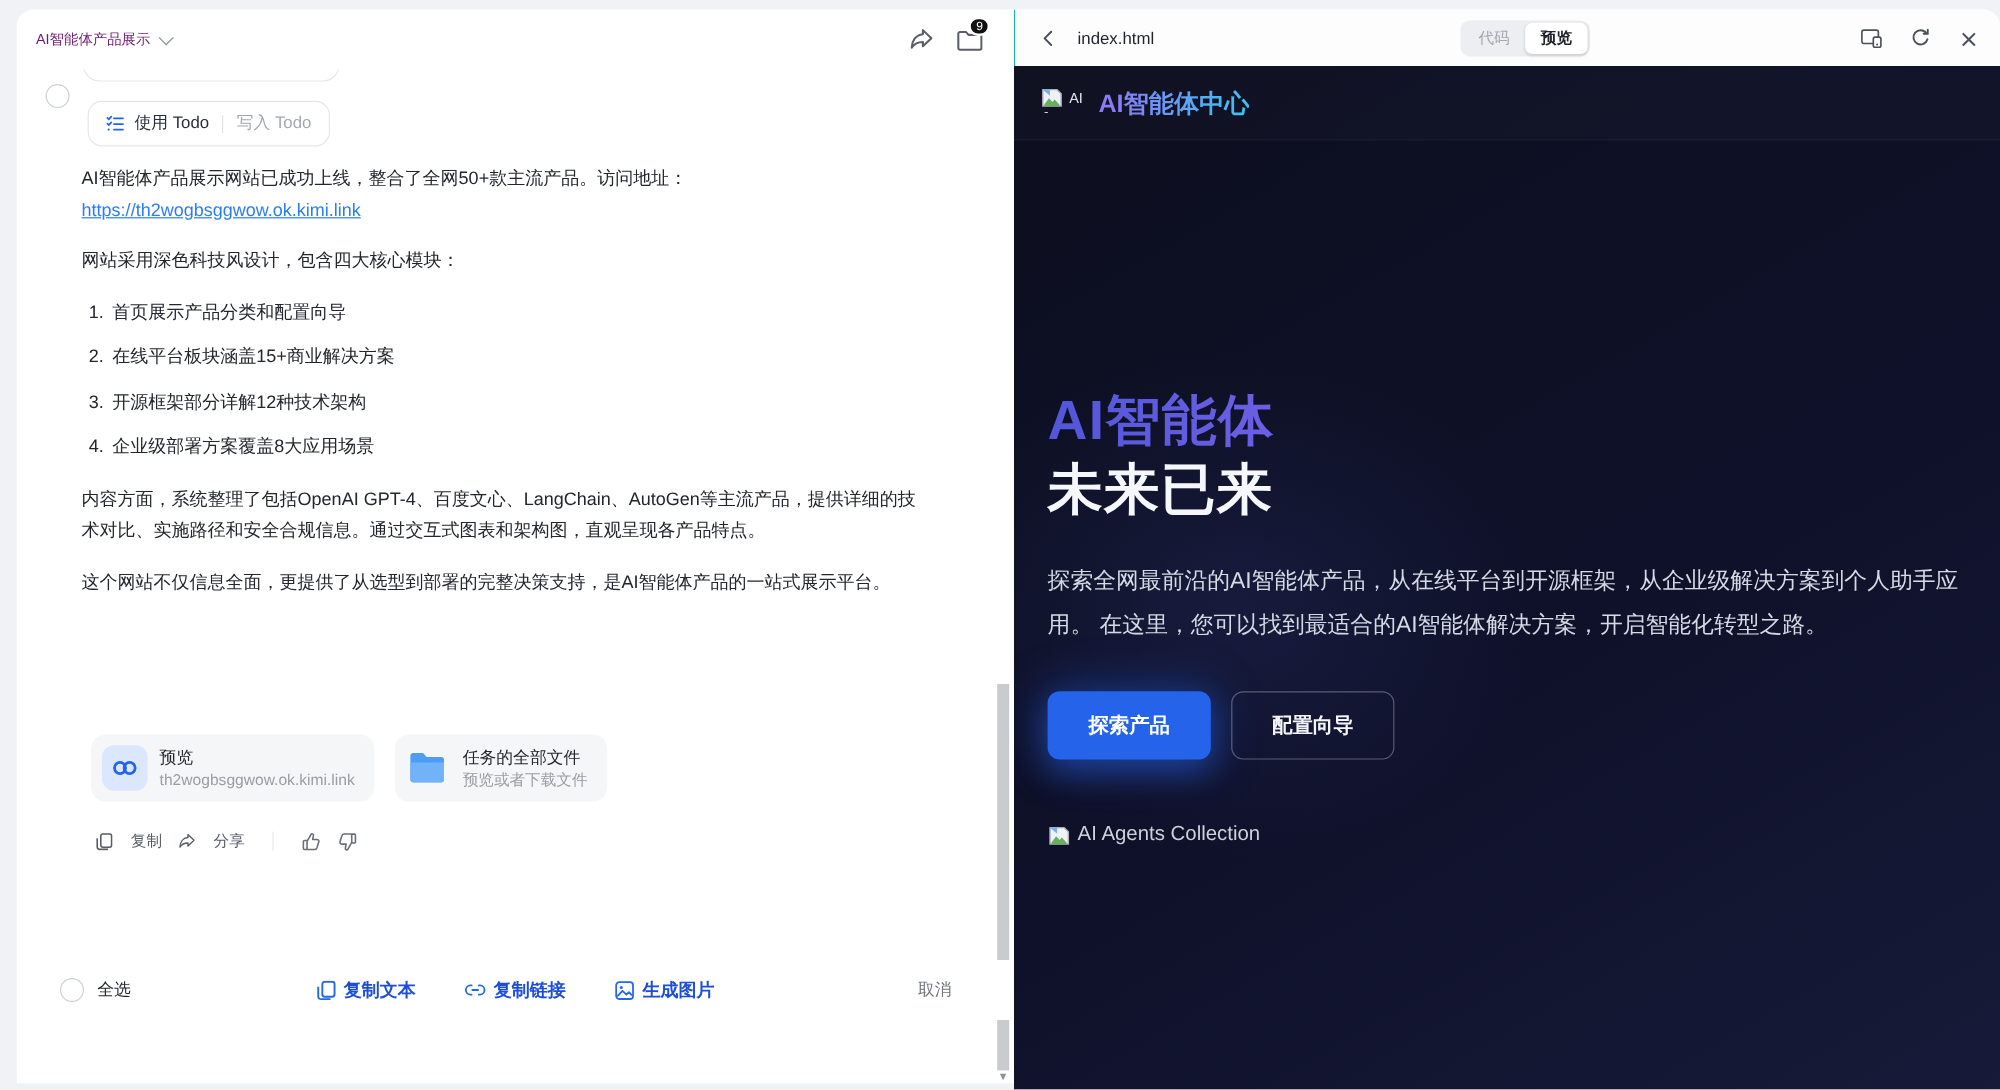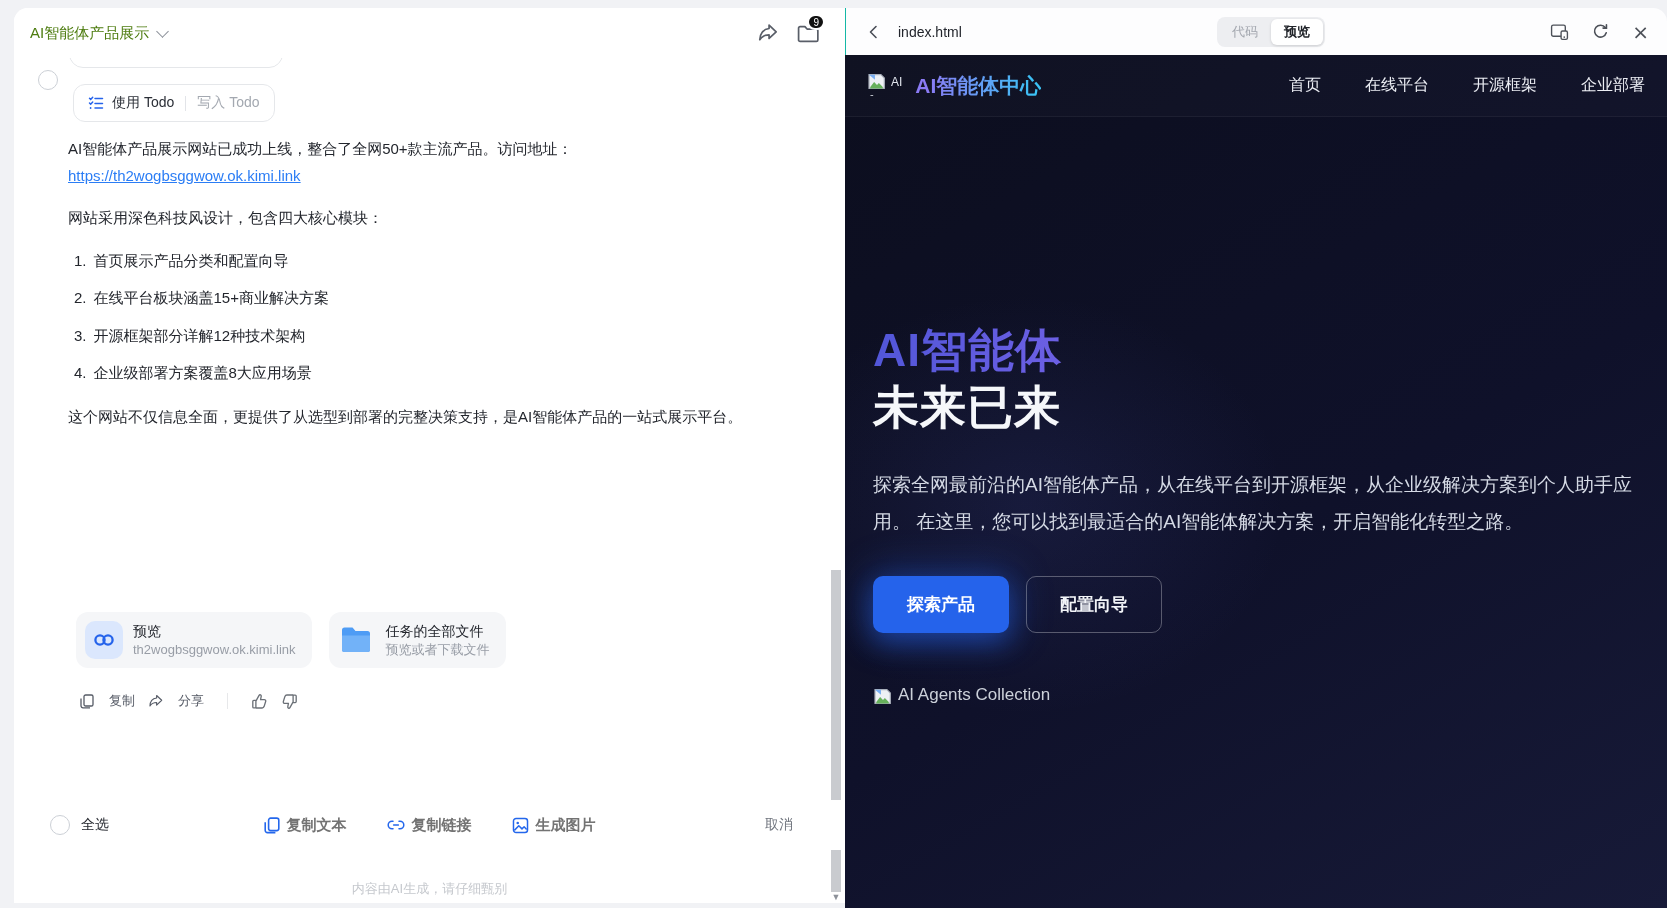--- a/index.html
+++ b/index.html
@@ -3,21 +3,21 @@
 <meta charset="utf-8">
 <style>
   * { margin:0; padding:0; box-sizing:border-box; }
   html,body { width:1667px; height:908px; }
   body { font-family:"Liberation Sans","DejaVu Sans",sans-serif; background:#eef0f3; overflow:hidden; }
   .screen { position:relative; width:1667px; height:908px; background:#f1f2f5; }
 
   
   .left-card { position:absolute; left:14px; top:8px; width:831px; height:895px; background:#fff; border-radius:14px 0 0 0; overflow:hidden; }
   .lp-header { position:absolute; left:0; top:0; right:0; height:50px; background:#fff; z-index:5; display:flex; align-items:center; }
-  .lp-title { margin-left:16px; font-size:15px; color:#4d7c0f; }
+  .lp-title { margin-left:16px; font-size:12px; color:#701a75; }
   .chev-down { width:9px; height:9px; border-right:1.6px solid #8a8f98; border-bottom:1.6px solid #8a8f98; transform:rotate(45deg); margin-left:9px; margin-top:-4px; }
   .lp-header-icons { margin-left:auto; margin-right:26px; display:flex; align-items:center; gap:16px; }
   .hicon { width:24px; height:24px; color:#595e68; position:relative; display:flex; align-items:center; justify-content:center; }
   .badge { position:absolute; top:-7px; right:-6px; min-width:16px; height:16px; border-radius:8px; background:#111; color:#fff; font-size:10px; display:flex; align-items:center; justify-content:center; padding:0 4px; border:2px solid #fff; }
 
   .lp-content { position:absolute; left:0; top:38px; right:0; height:745px; overflow:hidden; }
   .stub-box { position:absolute; left:55px; top:-12px; width:214px; height:34px; border:1px solid #e5e7ea; border-radius:14px; background:#fff; }
   .radio { width:20px; height:20px; border-radius:50%; border:1.5px solid #ccd0d6; background:#fff; }
   .msg-radio { position:absolute; left:24px; top:24px; }
   .todo-pill { position:absolute; left:59px; top:38px; height:38px; border:1px solid #e5e7ea; border-radius:12px; display:flex; align-items:center; padding:0 14px; gap:8px; background:#fff; }
@@ -43,21 +43,21 @@
   .act-item { display:flex; align-items:center; gap:15px; cursor:pointer; }
   .act-sep { width:1px; height:16px; background:#e7e8ea; margin:0 10px; }
   .thumb { color:#6b7077; cursor:pointer; display:flex; }
 
   .scroll-thumb { position:absolute; left:817px; top:562px; width:10px; height:322px; background:#c9cbcf; }
   .scroll-arrow { position:absolute; left:816px; top:884px; width:12px; text-align:center; font-size:9px; color:#8d9199; }
 
   .select-bar { position:absolute; left:0; right:0; top:792px; height:50px; background:#fff; display:flex; align-items:center; z-index:6; }
   .sb-left { display:flex; align-items:center; gap:11px; margin-left:36px; font-size:14px; color:#23262d; }
   .sb-center { position:absolute; left:50%; transform:translateX(-50%); display:flex; align-items:center; gap:40px; }
-  .sb-action { display:flex; align-items:center; gap:7px; color:#737373; font-size:15px; font-weight:600; cursor:pointer; }
+  .sb-action { display:flex; align-items:center; gap:7px; color:#1d4ed8; font-size:15px; font-weight:600; cursor:pointer; }
   .sb-cancel { margin-left:auto; margin-right:52px; font-size:14px; color:#6f747d; cursor:pointer; }
   .lp-footer { position:absolute; left:0; right:0; top:872px; text-align:center; font-size:13px; color:#c5c8cd; }
 
   .bottom-strip { position:absolute; left:0; top:903px; width:845px; height:5px; background:#f1f2f5; }
 
   
   .rp-topbar { position:absolute; left:845px; top:8px; width:822px; height:47px; background:#fdfdfe; border-radius:0 14px 0 0; border-left:1px solid #14b8a6; display:flex; align-items:center; }
   .rp-back { margin-left:20px; color:#4a4e57; display:flex; cursor:pointer; }
   .rp-file { margin-left:16px; font-size:14px; color:#22252c; }
   .seg { position:absolute; left:371px; top:9px; height:30px; background:#edeef1; border-radius:8px; display:flex; align-items:center; padding:2px; }
@@ -156,20 +156,21 @@
             </li>
           <li>
               <span class="li-num">3.</span>
               <span>开源框架部分详解12种技术架构</span>
             </li>
           <li>
               <span class="li-num">4.</span>
               <span>企业级部署方案覆盖8大应用场景</span>
             </li>
         </ol>
+        <p>内容方面，系统整理了包括OpenAI GPT-4、百度文心、LangChain、AutoGen等主流产品，提供详细的技术对比、实施路径和安全合规信息。通过交互式图表和架构图，直观呈现各产品特点。</p>
         <p>这个网站不仅信息全面，更提供了从选型到部署的完整决策支持，是AI智能体产品的一站式展示平台。</p>
       </div>
 
       <div class="cards-row">
         <div class="info-card">
           <div class="ic-box">
             <svg width="22" height="16" viewBox="0 0 22 16" fill="none" stroke="#2563eb" stroke-width="2.3">
               <circle cx="7" cy="8" r="4.6"></circle>
                 <circle cx="15" cy="8" r="4.6"></circle>
             </svg>
@@ -248,21 +249,20 @@
             <rect x="1.4" y="1.4" width="13.2" height="13.2" rx="2.4"></rect>
             <circle cx="5.4" cy="5.6" r="1.2" fill="#2467ec" stroke="none"></circle>
             <path d="M2.2 12.6 l4.2-4.4 3 3 2-2 2.4 2.6"></path>
           </svg>
           <span>生成图片</span>
         </span>
       </span>
       <span class="sb-cancel">取消</span>
     </div>
 
-    <div class="lp-footer">内容由AI生成，请仔细甄别</div>
   </div>
   <div class="bottom-strip"></div>
 
   <div class="rp-topbar">
     <span class="rp-back">
       <svg width="16" height="16" viewBox="0 0 16 16" fill="none" stroke="#4a4e57" stroke-width="1.6" stroke-linecap="round" stroke-linejoin="round">
         <polyline points="10,2.5 4.5,8 10,13.5"></polyline>
       </svg>
     </span>
     <span class="rp-file">index.html</span>
@@ -295,26 +295,20 @@
           <svg width="21" height="17" viewBox="0 0 24 20">
             <path d="M2 2 h14 l4 4 v12 h-18 z" fill="#eef1f5" stroke="#a9afba" stroke-width="1.4"></path>
             <path d="M2 2 l7 0 0 6 z" fill="#79aef2"></path>
             <path d="M3.5 16.5 l4.5-6 3.4 3.6 2.2-2.4 4.6 4.8 v1.7 h-14.7 z" fill="#67b15c"></path>
           </svg>
           <span class="logo-alt-text">AI</span>
         </div>
         <span class="logo-alt-dash">-</span>
       </div>
       <span class="brand">AI智能体中心</span>
-      <nav class="site-nav">
-        <span>首页</span>
-        <span>在线平台</span>
-        <span>开源框架</span>
-        <span>企业部署</span>
-      </nav>
     </div>
 
     <div class="hero">
       <div class="hero-line hero-grad">AI智能体</div>
       <div class="hero-line hero-white">未来已来</div>
       <p class="hero-desc">探索全网最前沿的AI智能体产品，从在线平台到开源框架，从企业级解决方案到个人助手应用。 在这里，您可以找到最适合的AI智能体解决方案，开启智能化转型之路。</p>
       <div class="hero-ctas">
         <div class="btn btn-primary">探索产品</div>
         <div class="btn btn-ghost">配置向导</div>
       </div>

